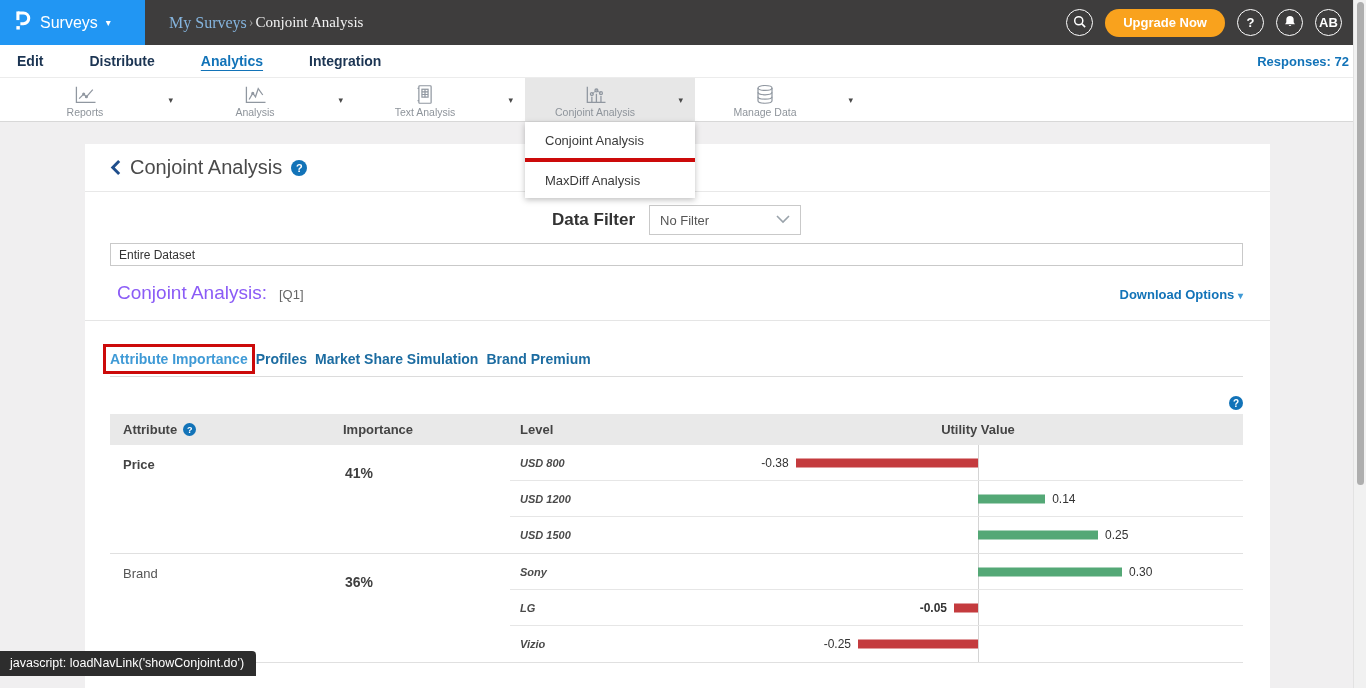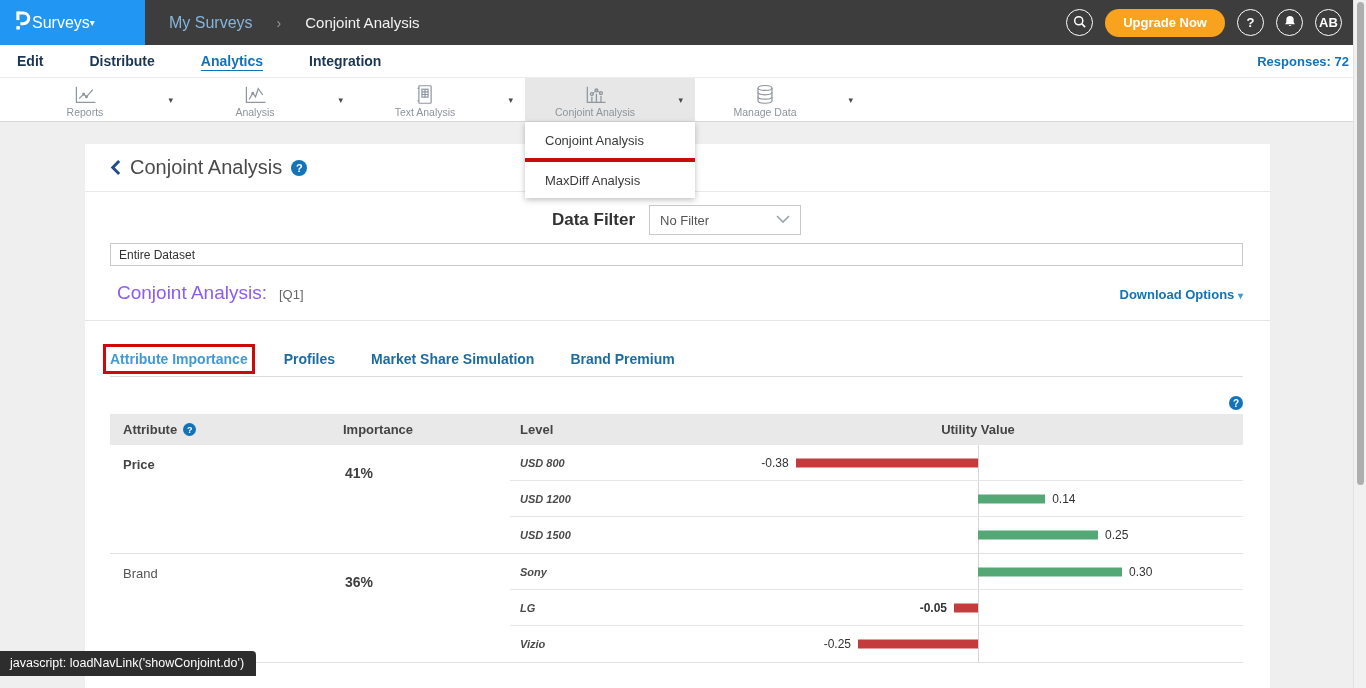--- a/index.html
+++ b/index.html
@@ -1,24 +1,24 @@
 <!DOCTYPE html>
 <html><head>
 <meta charset="utf-8">
 <style>
   * { margin:0; padding:0; box-sizing:border-box; }
   html,body { width:1366px; height:688px; overflow:hidden; }
   body { font-family:"Liberation Sans", sans-serif; background:#f0eff0; position:relative; }
 
   
   .topbar { height:45px; background:#3e3d3d; display:flex; align-items:center; position:relative; }
-  .logo-block { width:145px; height:45px; background:#2196f3; display:flex; align-items:center; padding:0 12px; cursor:pointer; }
+  .logo-block { width:145px; height:45px; background:#2196f3; display:flex; align-items:center; gap:8px; padding:0 12px; cursor:pointer; }
   .logo-block .brand { color:#fff; font-size:16px; }
   .caret-white { color:#fff; font-size:10px; }
-  .breadcrumb { display:flex; align-items:center; gap:24px; margin-left:24px; }
+  .breadcrumb { display:flex; align-items:center; gap:2px; margin-left:24px;font-family:Liberation Serif, serif; }
   .crumb-root { color:#85b4dd; font-size:16px; }
   .crumb-sep { color:#9a9a9a; font-size:14px; }
   .crumb-current { color:#f2f2f2; font-size:15px; }
   .topbar-right { margin-left:auto; display:flex; align-items:center; gap:12px; padding-right:24px; }
   .circle-btn { width:27px; height:27px; border:1.5px solid #fff; border-radius:50%; display:flex; align-items:center; justify-content:center; color:#fff; font-size:13px; font-weight:bold; cursor:pointer; background:transparent; }
   .upgrade-btn { background:#f9a21d; color:#fff; border:none; border-radius:14px; height:28px; padding:0 18px; font-size:13px; font-weight:bold; cursor:pointer; font-family:"Liberation Sans",sans-serif; }
 
   
   .survey-nav { height:33px; background:#fff; display:flex; align-items:center; padding:0 17px; border-bottom:1px solid #ececec; }
   .survey-nav .nav-item { font-size:14px; font-weight:bold; color:#1c3553; margin-right:46px; text-decoration:none; cursor:pointer; }
@@ -52,21 +52,21 @@
 
   .dataset-box { margin:8px 27px 0 25px; height:23px; border:1px solid #c9c9c9; display:flex; align-items:center; padding:0 8px; font-size:12px; color:#333; background:#fff; }
 
   .section-row { margin:16px 27px 0 25px; display:flex; align-items:baseline; }
   .section-title { font-size:19px; color:#8b5cf6; margin-left:7px; }
   .section-q { font-size:13px; color:#666; margin-left:12px; }
   .download-link { margin-left:auto; color:#1273b8; font-size:13px; font-weight:bold; cursor:pointer; }
   .download-caret { color:#3f9ad6; font-size:10px; }
   .section-divider { margin:16px 0 0 0; border-bottom:1px solid #e5e5e5; }
 
-  .tabs-row { margin:30px 27px 0 25px; display:flex; gap:36px; border-bottom:1px solid #dcdcdc; padding-bottom:9px; }
+  .tabs-row { margin:30px 27px 0 25px; display:flex; gap:8px; border-bottom:1px solid #dcdcdc; padding-bottom:9px; }
   .tab { font-size:14px; font-weight:bold; color:#1c6ca1; cursor:pointer; }
   .tab.active { color:#3f9ad6; outline:3px solid #cc0a0a; outline-offset:4px; }
 
   .table-help { margin:19px 27px 0 0; display:flex; justify-content:flex-end; }
   .table-help .help-badge { width:14px; height:14px; font-size:10px; }
 
   
   .conjoint-table { margin:4px 27px 0 25px; }
   .trow { display:grid; grid-template-columns:220px 180px 1fr; }
   .thead { background:#e9e9e9; height:31px; align-items:center; font-size:13px; font-weight:bold; color:#444; }

